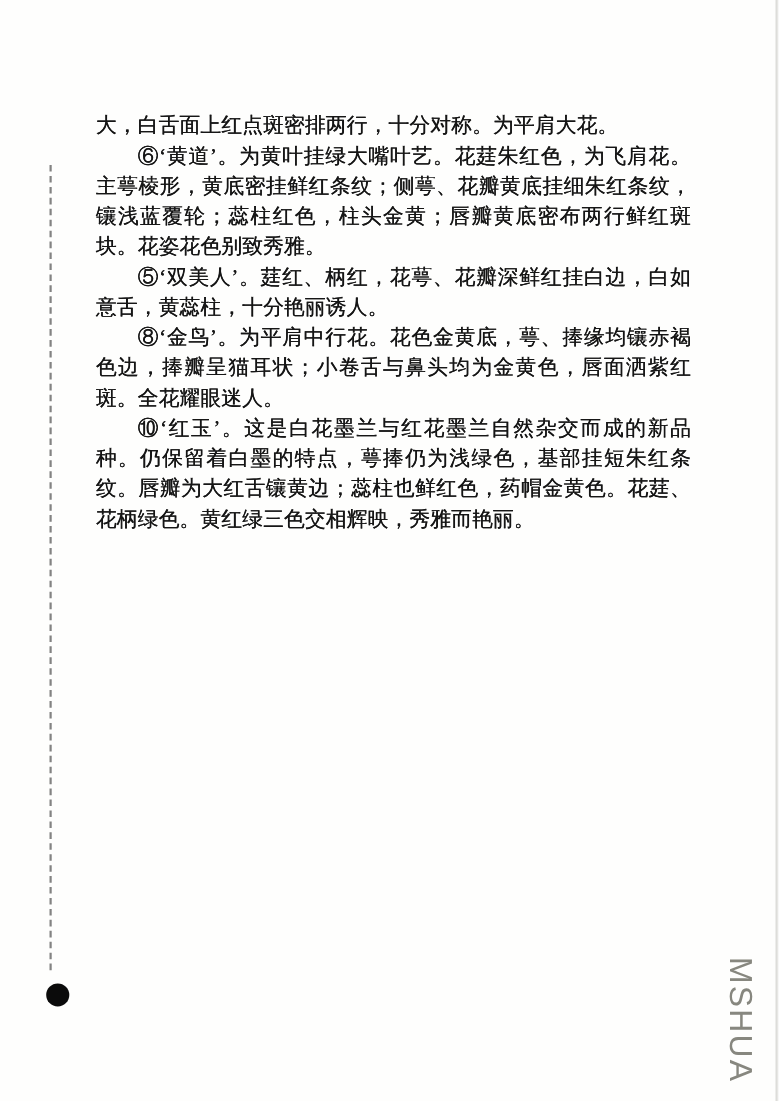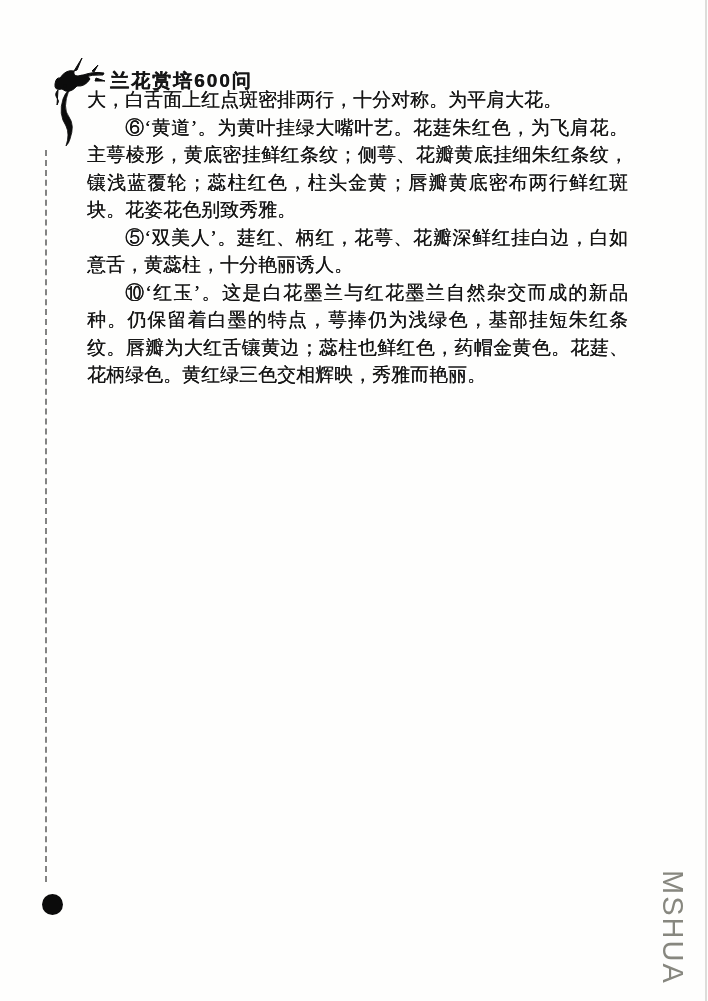--- a/index.html
+++ b/index.html
@@ -15,21 +15,21 @@
   .header { position:absolute; left:0; top:0; width:708px; height:150px; }
   .orchid { position:absolute; left:48px; top:56px; width:62px; height:92px; }
   .header-title {
     position:absolute; left:110px; top:68px;
     font-family:"Liberation Sans","DejaVu Sans",sans-serif;
     font-weight:bold; font-size:19px; letter-spacing:2px;
     color:#161616;
     text-shadow:0.4px 0 0 #161616;
   }
   .text-col {
-    position:absolute; left:87px; top:86px; width:541px;
+    position:absolute; left:87px; top:101px; width:541px;
     font-size:19px; line-height:27.5px;
     text-align:justify; text-justify:inter-character;
     color:#161616;
     text-shadow:0.25px 0 0 #161616;
   }
   .text-col p { margin:0; padding:0; text-indent:2em; }
   .text-col p.no-indent { text-indent:0; }
   .margin-line {
     position:absolute; left:45px; top:150px; height:732px; width:0;
     border-left:2px dashed rgba(55,55,55,0.62);
@@ -50,42 +50,27 @@
   .scan-edge {
     position:absolute; right:1px; top:0; width:2px; height:1001px;
     background:#d2d2cd; opacity:0.75;
   }
 </style>
 </head>
 <body>
 
 <div class="page">
 
-  <div class="header">
-    <svg class="orchid" viewBox="0 0 62 92" xmlns="http://www.w3.org/2000/svg" aria-hidden="true">
-      <g fill="#0c0c0c" stroke="#0c0c0c">
-        <path d="M12,22 q6,-9 14,-7 q-1,5 4,5 q9,-3 12,3 q-5,8 -13,7 q-8,9 -15,3 q-8,2 -7,-5 q1,-7 5,-6 z" stroke-width="1"></path>
-        <path d="M26,15 L34,2 L29,14 Z" stroke-width="1"></path>
-        <path d="M33,20 q11,-5 23,-3 l-1,2 q-11,-1 -21,3 z" stroke-width="1"></path>
-        <path d="M44,15 l6,-6 l-4,7 z" stroke-width="1"></path>
-        <path d="M48,22 l9,3 l-10,0 z" stroke-width="1"></path>
-        <path d="M10,34 q-4,4 -1,8 q3,3 0,7 z" stroke-width="1"></path>
-        <path d="M21,34 q-7,18 0,27 q6,8 1,22 q-1,4 -4,7 q4,-12 0,-20 q-8,-12 -3,-27 q2,-6 6,-9 z" stroke-width="0.8"></path>
-        <circle cx="17" cy="30" r="2"></circle>
-        <circle cx="36" cy="26" r="1.6"></circle>
-      </g>
-    </svg>
-    <div class="header-title">兰花赏培600问</div>
-  </div>
 
   <div class="text-col">
     <p class="no-indent">大，白舌面上红点斑密排两行，十分对称。为平肩大花。</p>
     <div>
         <p>⑥‘黄道’。为黄叶挂绿大嘴叶艺。花莛朱红色，为飞肩花。主萼棱形，黄底密挂鲜红条纹；侧萼、花瓣黄底挂细朱红条纹，镶浅蓝覆轮；蕊柱红色，柱头金黄；唇瓣黄底密布两行鲜红斑块。花姿花色别致秀雅。</p>
         <p>⑤‘双美人’。莛红、柄红，花萼、花瓣深鲜红挂白边，白如意舌，黄蕊柱，十分艳丽诱人。</p>
+        <p>⑧‘金鸟’。为平肩中行花。花色金黄底，萼、捧缘均镶赤褐色边，捧瓣呈猫耳状；小卷舌与鼻头均为金黄色，唇面洒紫红斑。全花耀眼迷人。</p>
         <p>⑩‘红玉’。这是白花墨兰与红花墨兰自然杂交而成的新品种。仍保留着白墨的特点，萼捧仍为浅绿色，基部挂短朱红条纹。唇瓣为大红舌镶黄边；蕊柱也鲜红色，药帽金黄色。花莛、花柄绿色。黄红绿三色交相辉映，秀雅而艳丽。</p>
       </div>
   </div>
 
   <div class="margin-line"></div>
   <div class="bullet"></div>
   <div class="watermark">MSHUA</div>
   <div class="scan-edge"></div>
 
 </div>

